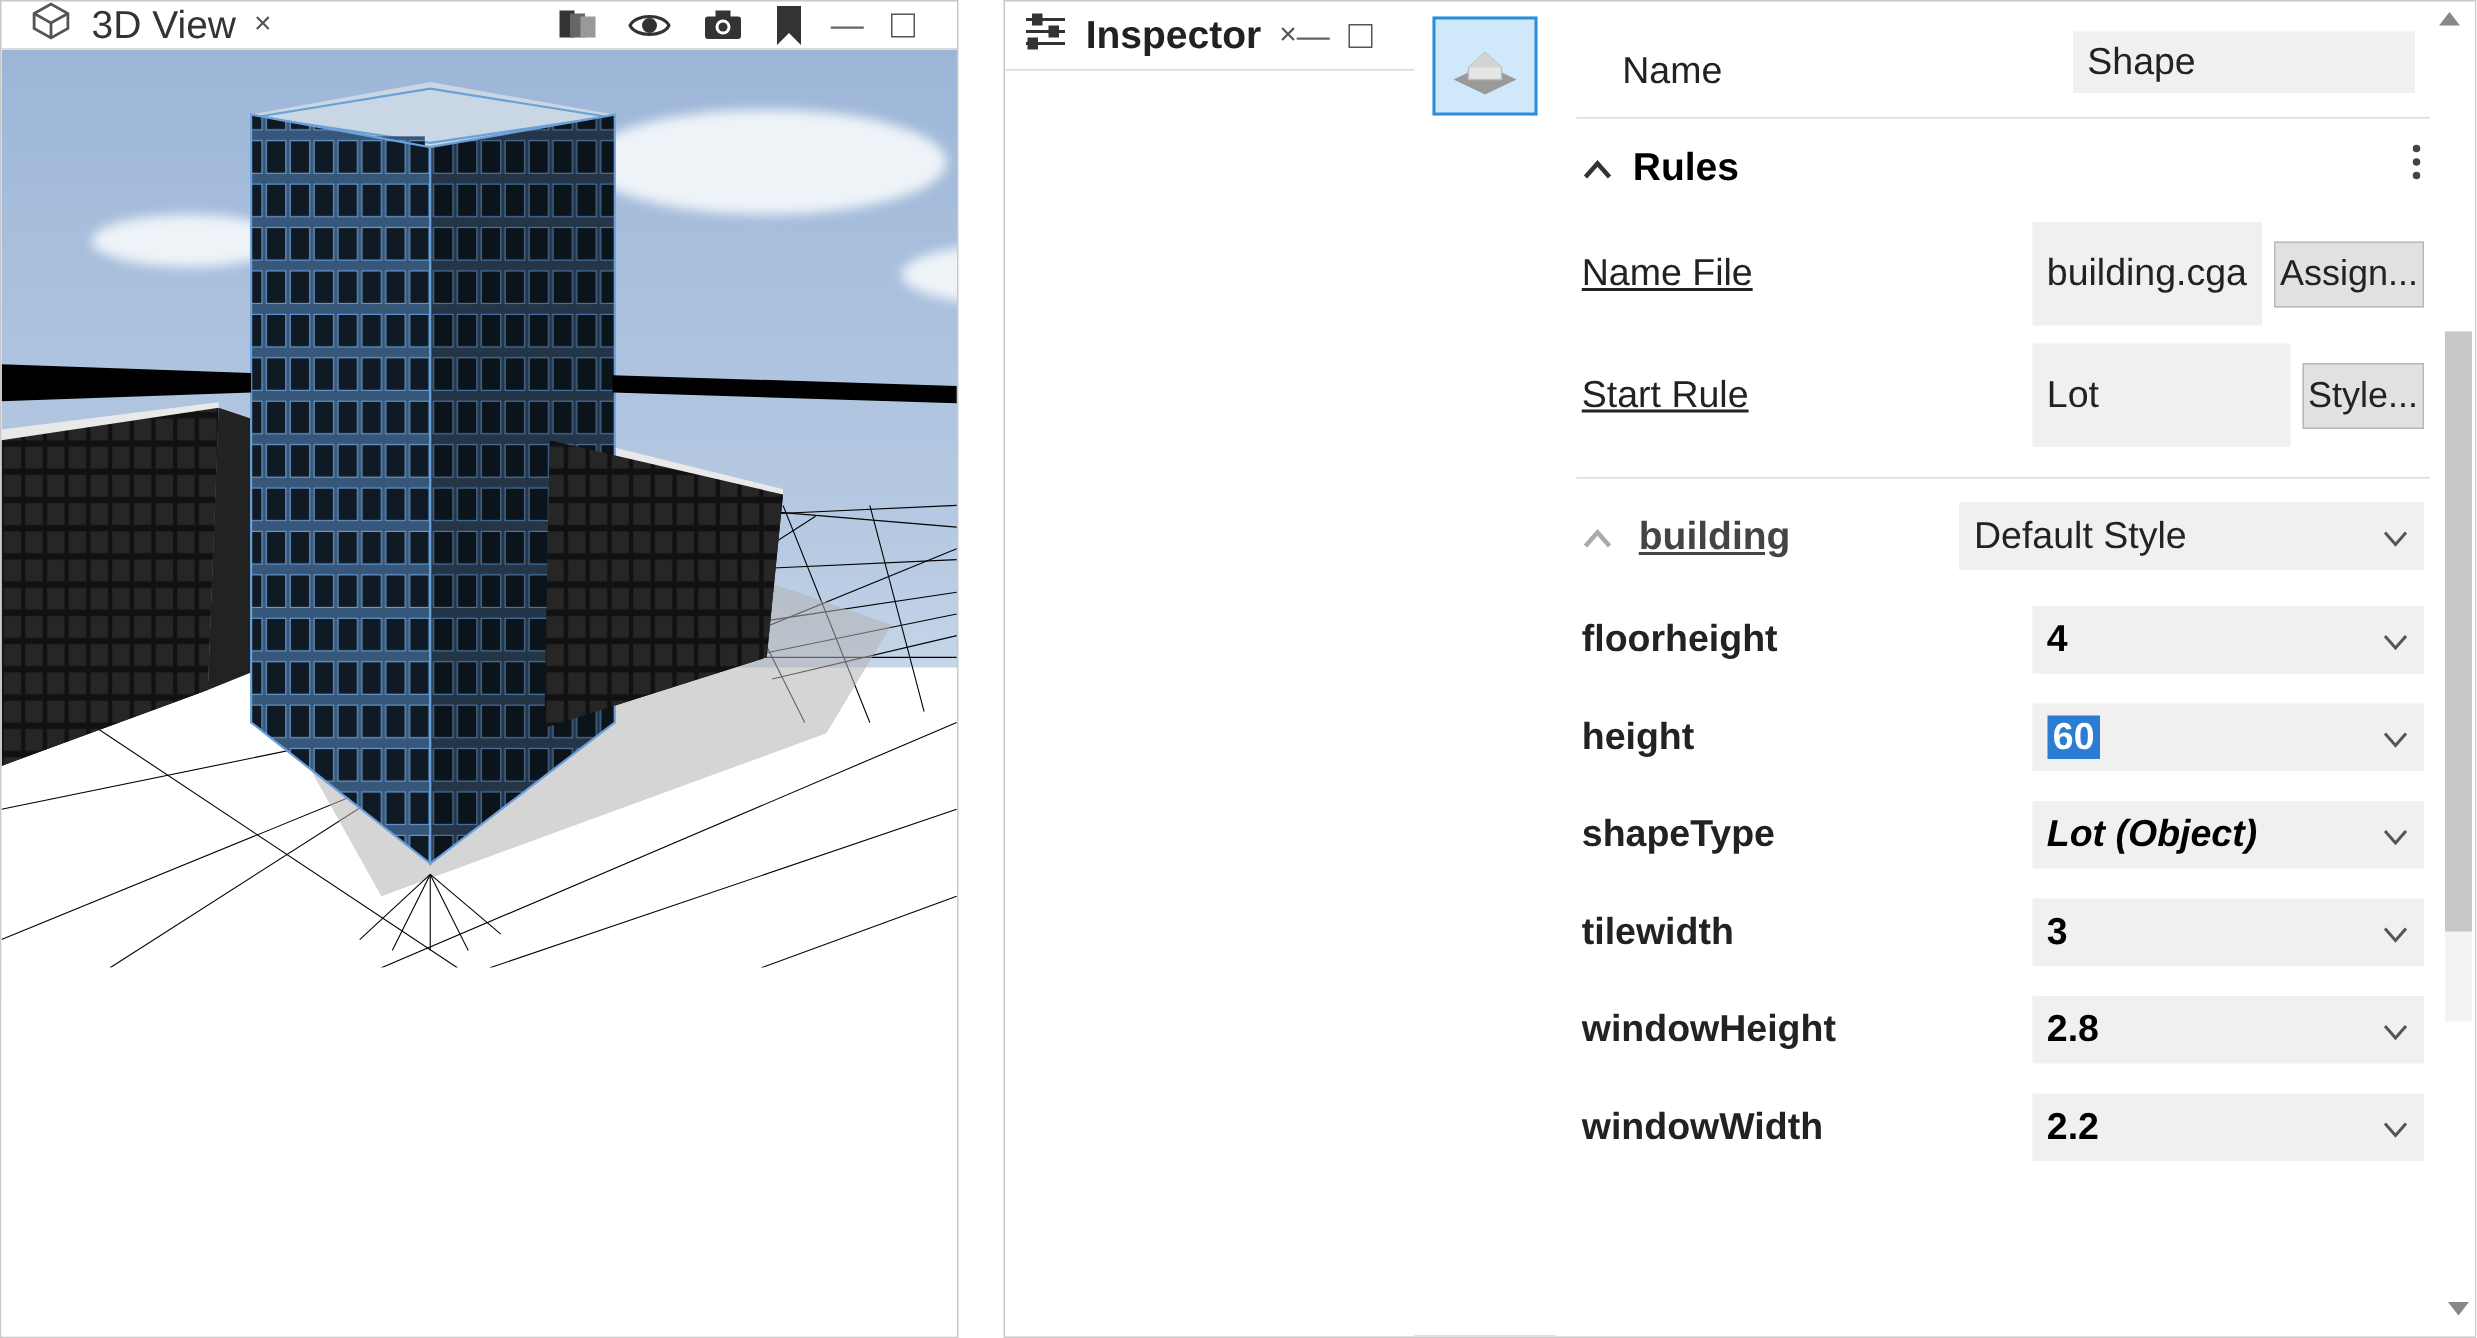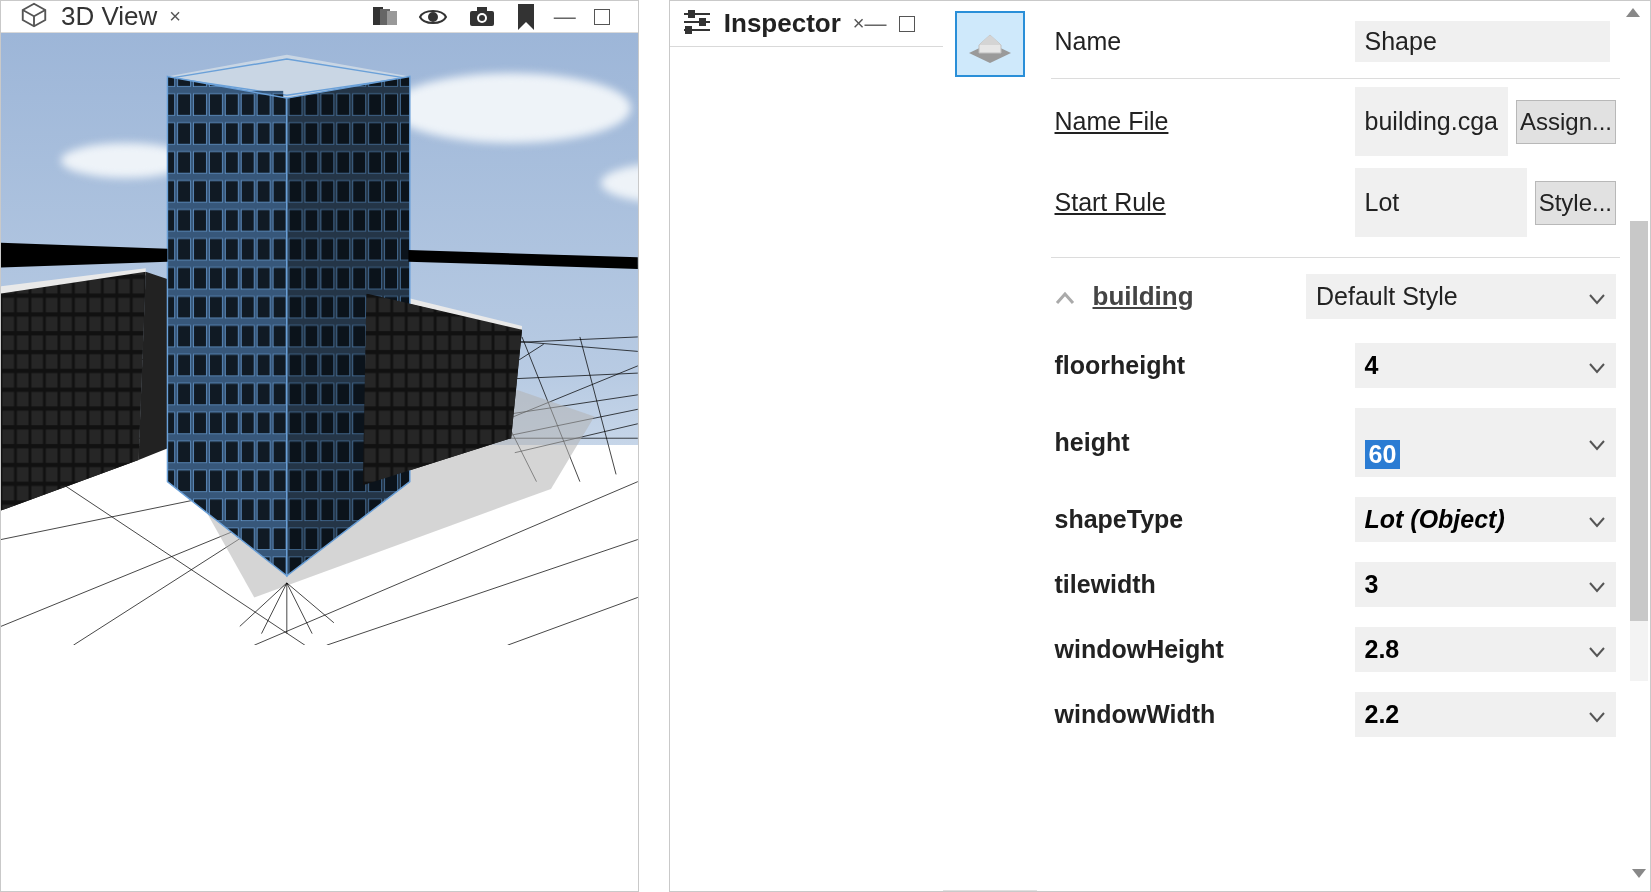--- a/index.html
+++ b/index.html
@@ -28,21 +28,21 @@
   .insp-icon { color:#333; }
   .insp-title { font-size:26px; font-weight:700; color:#222; margin-left: 12px; }
   .insp-header-square { width:16px; height:16px; border:1.5px solid #555; margin-left:auto; margin-right:16px; cursor:pointer; }
   .insp-header-dash { color:#666; font-size:22px; margin-right:12px; cursor:pointer; }
 
   .tab-row { padding: 10px 12px; border-bottom:1px solid #e0e0e0; }
   .shape-tab { width:70px; height:66px; border:2px solid #2a8fd8; background:#cfe9fb; display:flex; align-items:center; justify-content:center; cursor:pointer; }
 
   .insp-content { flex:1; overflow:auto; padding: 8px 30px 8px 14px; position:relative; }
 
-  .field-row { display:flex; align-items:center; padding: 12px 4px; font-size:25px; color:#222; }
+  .field-row { display:flex; align-items:flex-end; padding: 12px 4px; font-size:25px; color:#222;margin-left:27px; }
   .field-label { width: 300px; }
   .field-value-box { flex:1; background:#f0f0f0; padding: 6px 10px; font-size:25px; color:#222; margin-right:6px; }
   .scroll-up { position:absolute; right:8px; top:4px; color:#6b6b6b; cursor:pointer; }
   .hr { height:1px; background:#dcdcdc; margin:4px 0 2px; }
 
   .section-header { display:flex; align-items:center; font-size:26px; font-weight:700; padding:14px 4px; }
   .chev { color:#444; margin-right:14px; cursor:pointer; }
   .section-header .dots { margin-left:auto; color:#555; cursor:pointer; }
 
   .rule-row { display:flex; align-items:center; padding:6px 4px; font-size:25px; }
@@ -55,21 +55,21 @@
   .subsection-title { font-weight:700; text-decoration:underline; margin-left:4px; color:#444; }
   .style-select { margin-left:auto; width: 310px; background:#f0f0f0; padding:8px 10px; font-size:25px; color:#222; display:flex; align-items:center; cursor:pointer; }
   .style-select .dd { margin-left:auto; color:#555; }
 
   .attr-row { display:flex; align-items:center; padding:10px 4px; font-size:25px;font-weight:bold; }
   .attr-label { width: 300px; color:#222; }
   .attr-value { flex:1; background:#f0f0f0; padding:8px 10px; display:flex; align-items:center; }
   .attr-value .dd { margin-left:auto; color:#555; }
   .attr-value-text { flex:1; }
   .attr-value-italic { font-style:italic; }
-  .attr-value-selected { background:#2b7cd3; color:#fff; padding: 0 4px; display:inline-block;margin-top:24px; }
+  .attr-value-selected { background:#2b7cd3; color:#fff; padding: 0 4px; display:inline-block; }
 
   
   .vscroll-track { position:absolute; right:2px; top:220px; width:18px; height:460px; background:#f3f3f3; }
   .vscroll-thumb { position:absolute; right:2px; top:220px; width:18px; height:400px; background:#c8c8c8; }
   .vdown { position:absolute; right:2px; bottom:6px; color:#6b6b6b; cursor:pointer; }
 </style>
 </head>
 <body>
 
 <div class="left-panel">
@@ -261,20 +261,35 @@
           <path d="M2 12 L9 3 L16 12" fill="#888"></path>
         </svg>
     </span>
 
     <div class="field-row">
       <div class="field-label">Name</div>
       <div class="field-value-box">Shape</div>
     </div>
     <div class="hr"></div>
 
+    <div class="section-header">
+      <span class="chev">
+        <svg width="20" height="14">
+            <path d="M2 12 L10 3 L18 12" fill="none" stroke="#333" stroke-width="3"></path>
+          </svg>
+      </span>
+      <span>Rules</span>
+      <span class="dots">
+        <svg width="10" height="26">
+            <circle cx="5" cy="4" r="2.5" fill="#444"></circle>
+            <circle cx="5" cy="13" r="2.5" fill="#444"></circle>
+            <circle cx="5" cy="22" r="2.5" fill="#444"></circle>
+          </svg>
+      </span>
+    </div>
 
     <div class="rule-row">
       <div class="rule-label">Name File</div>
       <div class="readonly-box">building.cga</div>
       <div class="btn-small">Assign...</div>
     </div>
     <div class="rule-row">
       <div class="rule-label">Start Rule</div>
       <div class="readonly-box">Lot</div>
       <div class="btn-small">Style...</div>

